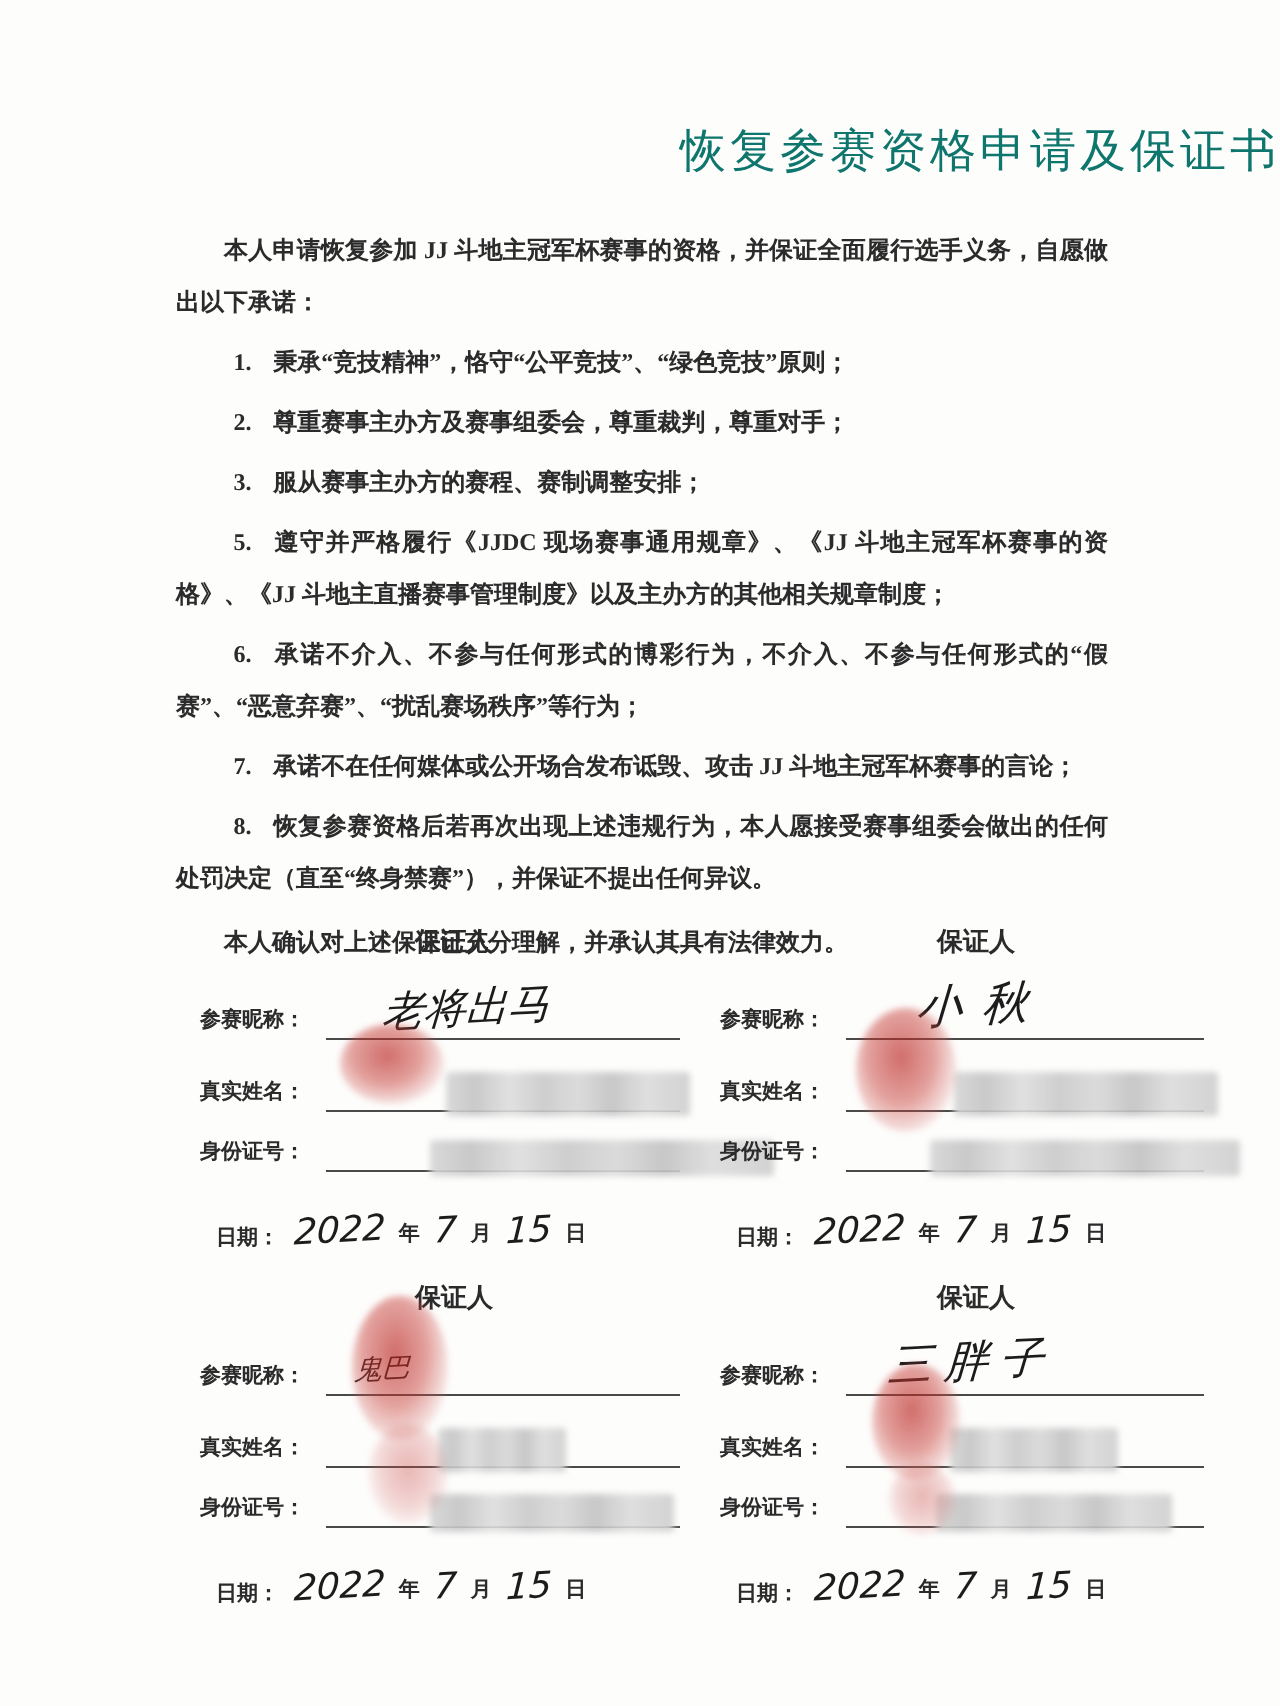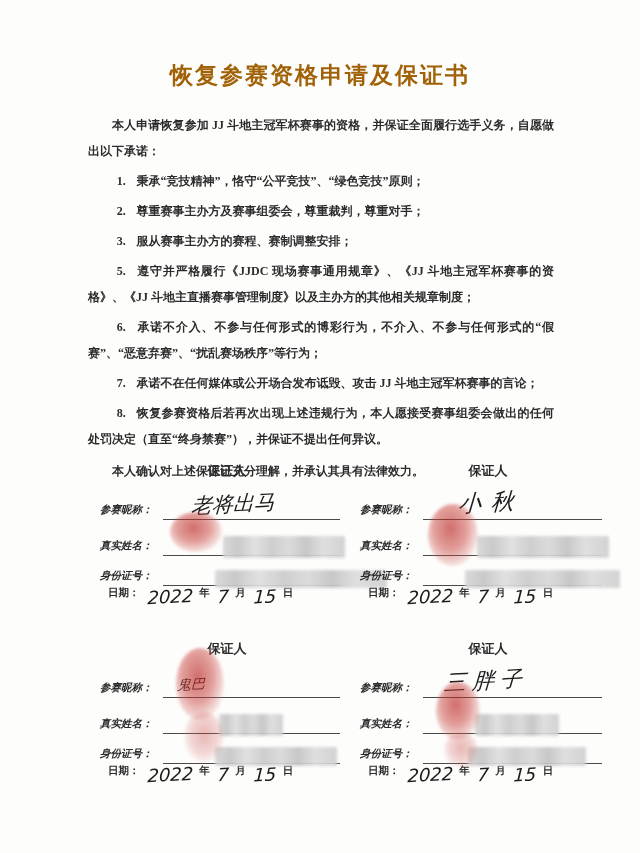--- a/index.html
+++ b/index.html
@@ -4,22 +4,22 @@
 <style>
   html,body{margin:0;padding:0;background:#ffffff;}
   .page{
     position:relative;width:640px;height:853px;overflow:hidden;
     background:#fdfdfc;
     font-family:"Liberation Serif","DejaVu Serif",serif;
     color:#2b2b2b;
   }
   .doc-title{
     position:absolute;top:60px;left:0;width:100%;
-    text-align:center;font-size:23px;font-weight:bold;letter-spacing:2px;
-    color:#a16207;
+    text-align:right;font-size:23px;font-weight:normal;letter-spacing:2px;
+    color:#0f766e;
   }
   .doc-body{
     position:absolute;top:112px;left:88px;width:466px;
     font-size:12px;line-height:26px;font-weight:600;text-align:justify;
   }
   .intro,.closing{ text-indent:2em;margin:0 0 4px 0; }
   .item{ margin:4px 0;text-indent:2.4em; }
   .item .num{ margin-right:0.9em; }
   .closing{ margin-top:6px; }
 
@@ -27,36 +27,36 @@
   .sig-area{
     position:absolute;top:462px;left:100px;width:502px;
     display:grid;grid-template-columns:240px 242px;column-gap:20px;row-gap:26px;
   }
   .sig-block{ position:relative;height:152px; }
   .sig-header{
     text-align:center;font-size:13px;font-weight:600;margin-bottom:4px;padding-left:14px;
   }
   .sig-row{ display:flex;align-items:flex-end;height:36px;position:relative; }
   .sig-row.id-row{ height:30px;align-items:flex-end; }
-  .sig-label{ font-size:10.5px;font-weight:600;white-space:nowrap;padding-bottom:3px;font-style:italic; }
+  .sig-label{ font-size:10.5px;font-weight:600;white-space:nowrap;padding-bottom:3px; }
   .sig-line{
     flex:1;margin-left:10px;height:100%;position:relative;
     border-bottom:1px solid #4a4a4a;
   }
   .hand{
     font-family:"DejaVu Sans",sans-serif;
     font-style:italic;color:#1c1c1c;font-weight:400;
     display:inline-block;transform:rotate(-3deg) skewX(-6deg);
   }
   .hand-sig{ position:absolute;bottom:1px;left:16%;font-size:21px;white-space:nowrap; }
   .sig-b2 .hand-sig{ letter-spacing:10px;font-size:23px;left:20%; }
   .sig-b3 .hand-sig{ font-size:14px;left:8%;bottom:3px; }
   .sig-b4 .hand-sig{ letter-spacing:6px;font-size:22px;left:12%; }
   .sig-date{
-    display:flex;height:40px;gap:5px;
+    display:flex;align-items:flex-end;height:40px;gap:5px;
     font-size:10.5px;font-weight:600;padding-left:8px;
   }
   .sig-date .hand{ font-size:18px;margin:0 2px; }
   .sig-date .unit{ padding-bottom:2px; }
 
   
   .redact{
     position:absolute;bottom:-3px;height:22px;border-radius:2px;
     background:linear-gradient(90deg,#d7d7d7 0%,#c7c7c7 12%,#e0e0e0 26%,#cccccc 40%,#dadada 54%,#c5c5c5 68%,#dedede 82%,#d0d0d0 100%);
     filter:blur(1.6px);opacity:.95;

